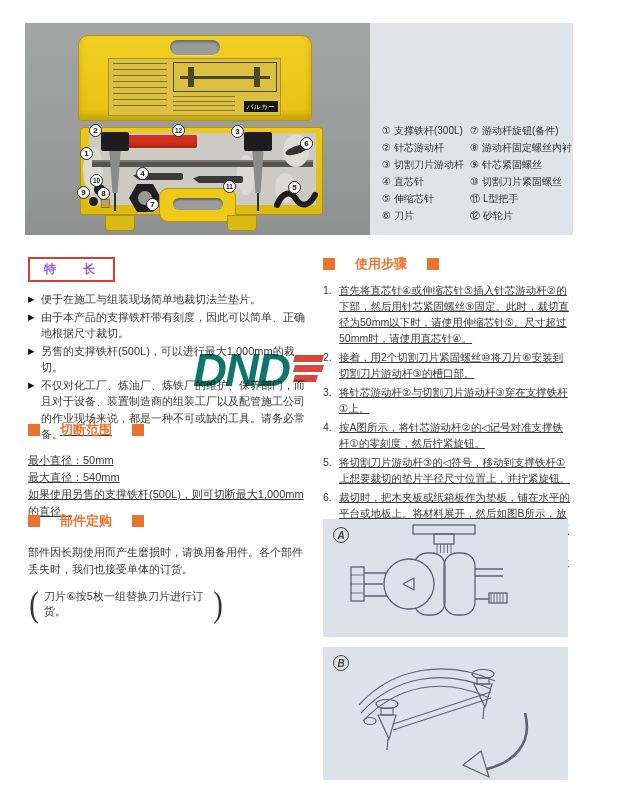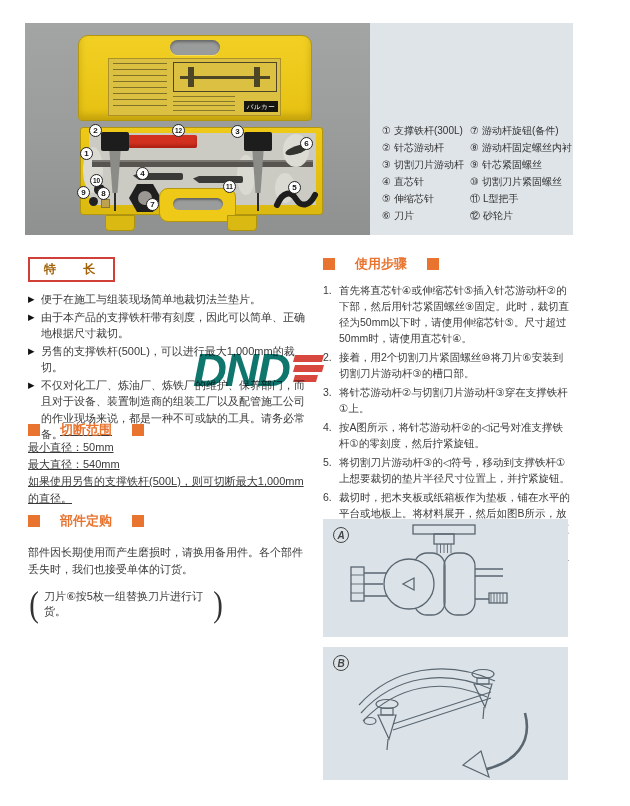--- a/index.html
+++ b/index.html
@@ -70,46 +70,46 @@
   
   .parts-panel { position:absolute; left:345px; top:0; width:203px; height:212px; background:#dfe4e8; }
   .parts-grid { position:absolute; left:12px; top:100px; width:188px; display:grid;
     grid-template-columns:88px 1fr; grid-auto-flow:column; grid-template-rows:repeat(6,16px); row-gap:1px; }
   .part-item { display:flex; gap:3px; font-size:10px; line-height:16px; color:#333; white-space:nowrap; }
   .part-num { font-size:10px; }
 
   
   .sec-title { display:flex; align-items:center; gap:20px; color:#e87430; font-weight:bold; font-size:13px; }
   .sec-title .sq { width:12px; height:12px; background:#e87430; flex:0 0 auto; }
-  .feature-box { display:inline-block; border:2px solid #d04038; color:#a16207; font-size:12px; font-weight:bold;
+  .feature-box { display:inline-block; border:2px solid #d04038; color:#8b5cf6; font-size:12px; font-weight:bold;
     padding:2px 6px 2px 14px; letter-spacing:12px; }
 
   
   .features { position:absolute; left:28px; top:257px; width:284px; }
   .bullets { margin-top:9px; }
   .bullet { position:relative; padding-left:13px; font-size:11px; line-height:16.5px; margin-bottom:1px; }
   .bullet::before { content:"▶"; position:absolute; left:0; top:0; font-size:8.5px; color:#111; }
 
   .cutting { position:absolute; left:28px; top:421px; width:284px;text-decoration:underline; }
   .cutting .line { font-size:11px; line-height:17px; }
-  .cutting .lines { margin-top:0; }
+  .cutting .lines { margin-top:13px; }
 
   .order { position:absolute; left:28px; top:512px; width:284px; }
   .order .bodytext { margin-top:14px; font-size:11px; line-height:17px; }
   .paren-note { display:flex; align-items:center; margin-top:8px; width:216px; }
   .paren { font-family:"Liberation Serif","DejaVu Serif",serif; font-size:36px; font-weight:300; color:#333;
     line-height:36px; transform:scaleX(.8); }
   .paren-text { width:172px; font-size:11px; line-height:15.5px; padding:0 4px; }
 
   
   .steps { position:absolute; left:323px; top:255px; width:250px; }
   .step-list { margin-top:9px; }
   .step { display:flex; font-size:10.5px; line-height:16px; margin-bottom:3px; }
   .step-num { flex:0 0 16px; }
-  .step-text { flex:1; }
+  .step-text { flex:1;text-decoration:underline; }
 
   .diagram { position:absolute; left:323px; background:#dce3e8; }
   .diagram-a { top:519px; width:245px; height:118px; }
   .diagram-b { top:647px; width:245px; height:133px; }
   .circ-label { position:absolute; left:10px; top:8px; width:16px; height:16px; border:1.4px solid #444;
     border-radius:50%; color:#444; font-size:10px; font-weight:bold; display:flex; align-items:center;
     justify-content:center; font-style:italic; }
   .diagram svg { position:absolute; left:0; top:0; }
 
   

